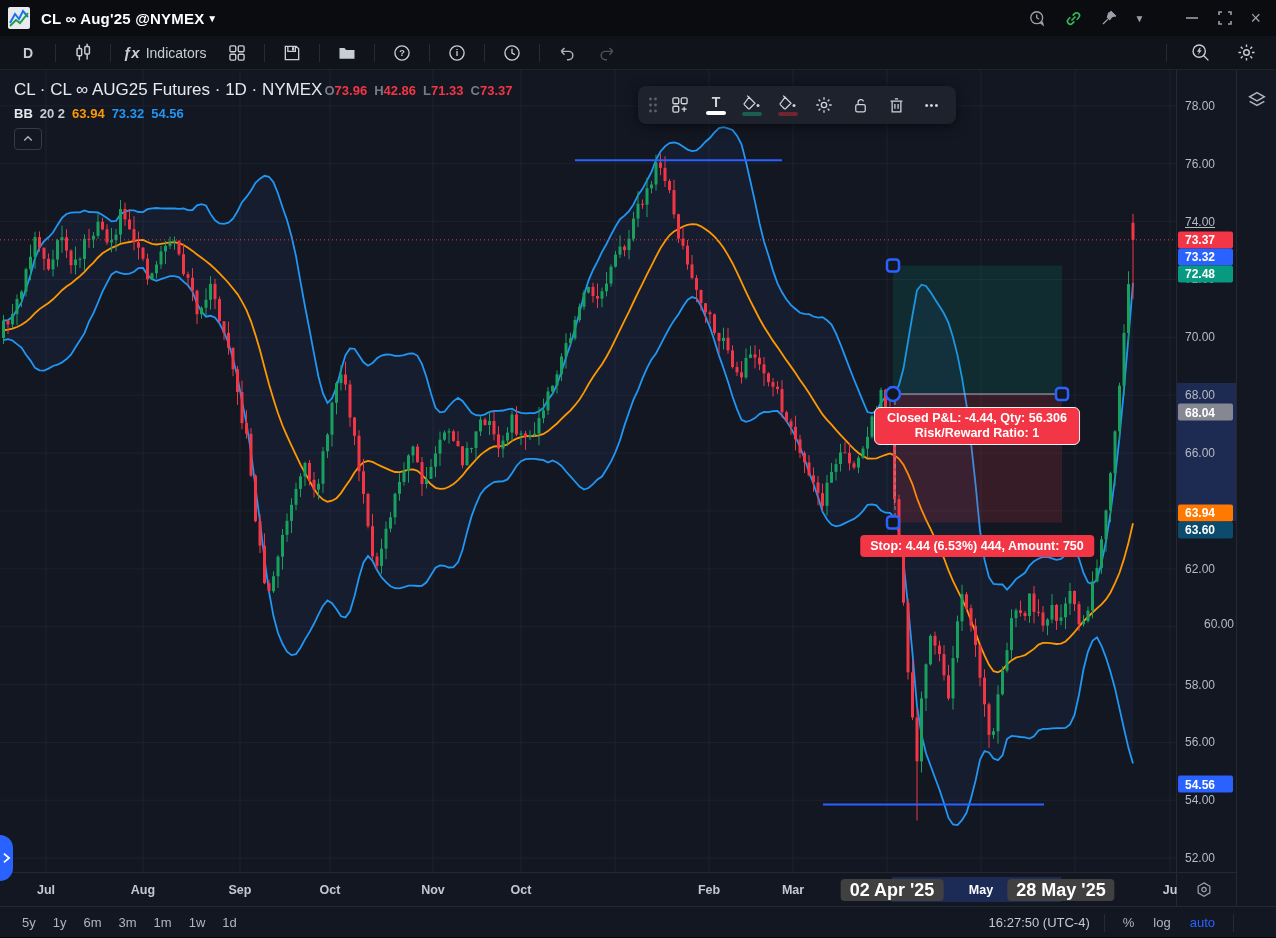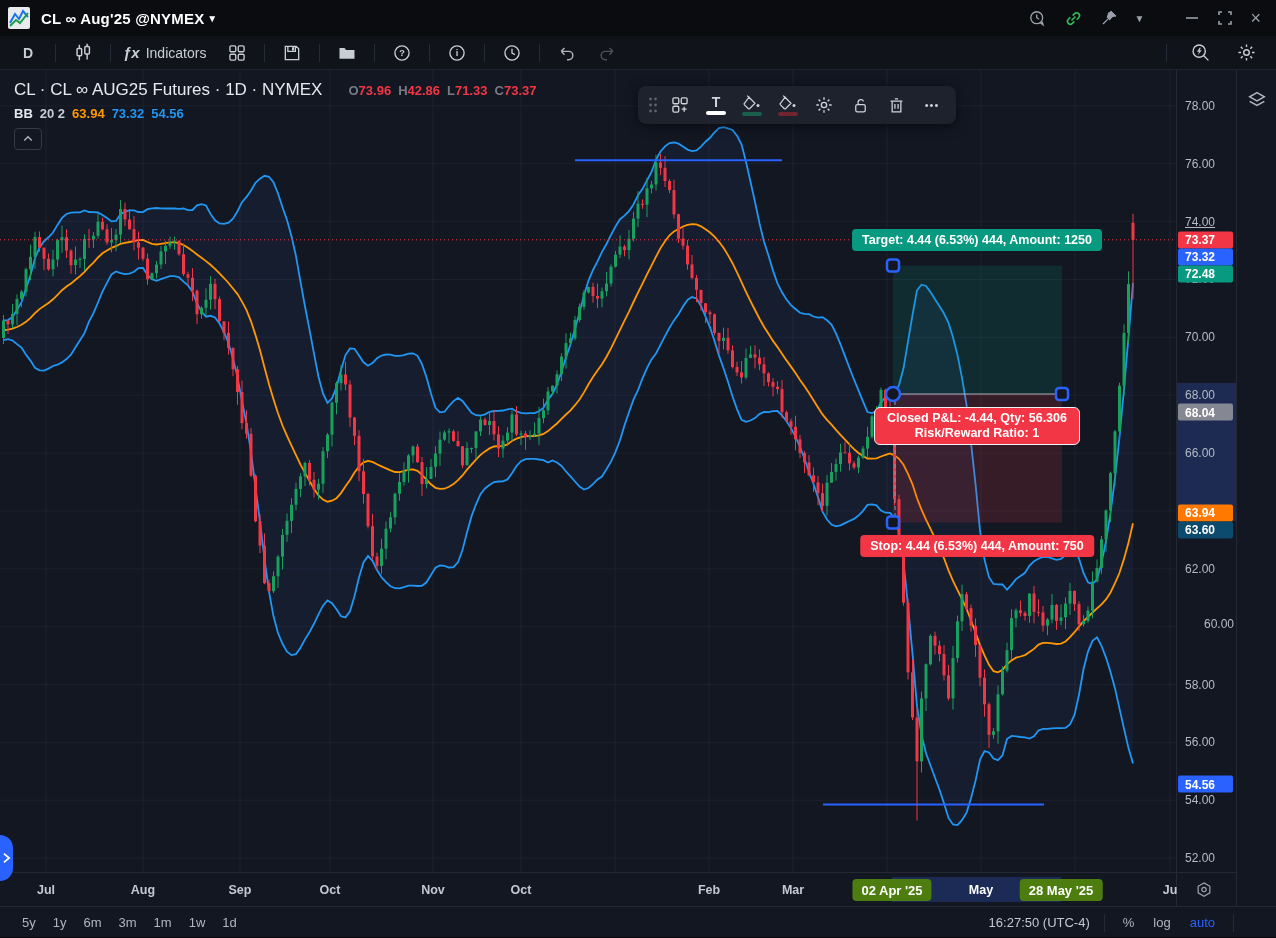--- a/index.html
+++ b/index.html
@@ -22,21 +22,21 @@
   .tsep{width:1px;height:18px;background:#242a36;margin:0 7px;}
   .fx-glyph{font-style:italic;font-weight:700;font-size:15px;margin-right:6px;}
   .toolbar-right{margin-left:auto;display:flex;align-items:center;gap:6px;padding-right:10px;}
 
   
   .chart{position:absolute;left:0;top:70px;width:1176px;height:802px;background:#131722;overflow:hidden;}
   #plot{position:absolute;left:0;top:0;}
 
   
   .legend{position:absolute;left:14px;top:10px;z-index:6;}
-  .lrow1{display:flex;align-items:baseline;gap:26px;white-space:nowrap;}
+  .lrow1{display:flex;align-items:baseline;gap:2px;white-space:nowrap;}
   .sym-title{font-size:17px;color:#e6e9ef;font-weight:400;}
   .ohlc{font-size:13px;font-weight:700;}
   .ohlc .lab{color:#787b86;}
   .ohlc .val{color:#f23645;margin-right:7px;}
   .lrow2{display:flex;align-items:baseline;gap:7px;margin-top:6px;font-size:13px;font-weight:700;white-space:nowrap;}
   .bb-name{color:#e6e9ef;}
   .bb-params{color:#c8ccd5;}
   .bb-basis{color:#ff9800;}
   .bb-band{color:#2196f3;}
   .legend-collapse{margin-top:7px;width:26px;height:20px;border:1px solid #363a45;border-radius:4px;display:flex;align-items:center;justify-content:center;color:#b2b5be;background:#131722;}
@@ -70,21 +70,21 @@
   
   .rightbar{position:absolute;left:1236px;top:70px;width:40px;height:836px;background:#131722;border-left:1px solid #232834;}
   .rb-icon{position:absolute;left:9px;top:19px;color:#b2b5be;}
 
   
   .timeaxis{position:absolute;left:0;top:872px;width:1236px;height:34px;background:#131722;border-top:1px solid #232834;overflow:hidden;}
   .month{position:absolute;top:50%;transform:translate(-50%,-50%);font-size:12.5px;font-weight:700;color:#c4c8d2;white-space:nowrap;}
   .month.bold{color:#fff;margin-top:36px;}
   .month.onrange{color:#fff;z-index:3;}
   .trange{position:absolute;top:4px;height:25px;background:#1b2b55;z-index:1;}
-  .tbadge{position:absolute;top:50%;transform:translate(-50%,-50%);height:22px;padding:0 9px;background:#4d7c0f;border-radius:4px;color:#fff;font-size:13px;font-weight:700;display:flex;align-items:center;white-space:nowrap;z-index:2;}
+  .tbadge{position:absolute;top:50%;transform:translate(-50%,-50%);height:22px;padding:0 9px;background:#404040;border-radius:4px;color:#fff;font-size:18px;font-weight:700;display:flex;align-items:center;white-space:nowrap;z-index:2;}
   .ta-vsep{position:absolute;left:1176px;top:0;width:1px;height:34px;background:#232834;}
   .hexbtn{position:absolute;left:1194px;top:7px;color:#9ba0aa;z-index:2;}
 
   
   .bottombar{position:absolute;left:0;top:906px;width:1276px;height:32px;background:#131722;border-top:1px solid #232834;display:flex;align-items:center;font-size:13px;color:#b2b5be;box-sizing:border-box;}
   .ranges{display:flex;align-items:center;gap:17px;padding-left:22px;}
   .rng{color:#b2b5be;}
   .bb-spacer{flex:1;}
   .clock{color:#c4c8d2;margin-right:14px;}
   .bsep{width:1px;height:18px;background:#242a36;}
@@ -851,21 +851,20 @@
           <path d="M4.5 6.5 h15 M10 3.5 h4"></path>
             <path d="M6.5 6.5 V20 h11 V6.5"></path>
             <path d="M10 10 v6 M14 10 v6"></path>
         </svg>
       </div>
       <div class="ft-btn">
         <span class="ft-more">•••</span>
       </div>
     </div>
 
-    <div class="poslabel pl-target" style="top: 158.832px;">Target: 4.44 (6.53%) 444, Amount: 1250</div>
     <div class="poslabel pl-pnl" style="top: 337.04px;">
       <div>Closed P&amp;L: -4.44, Qty: 56.306</div>
       <div>Risk/Reward Ratio: 1</div>
     </div>
     <div class="poslabel pl-stop" style="top: 465.499px;">Stop: 4.44 (6.53%) 444, Amount: 750</div>
   </div>
 
   <div class="axis" id="axis">
       <div class="ax-hl" style="top: 313.046px; height: 138.006px; background: rgb(29, 42, 82);"></div>
       <div class="tick" style="top: 35.8759px;">78.00</div>

